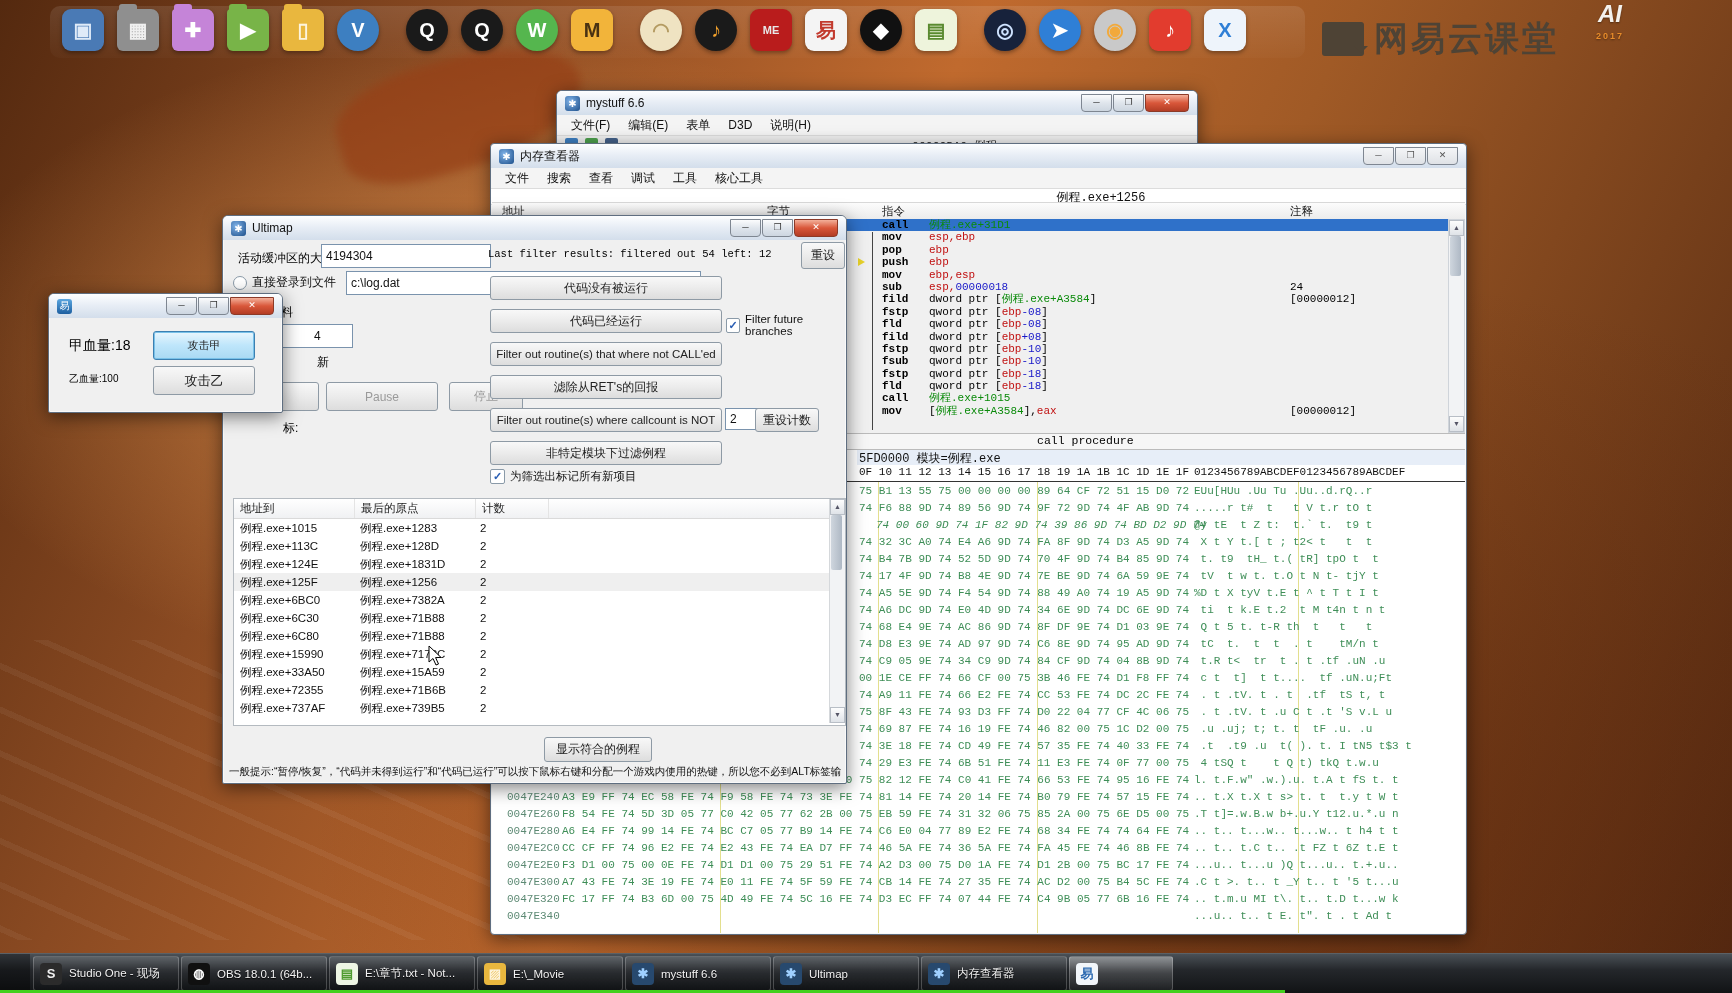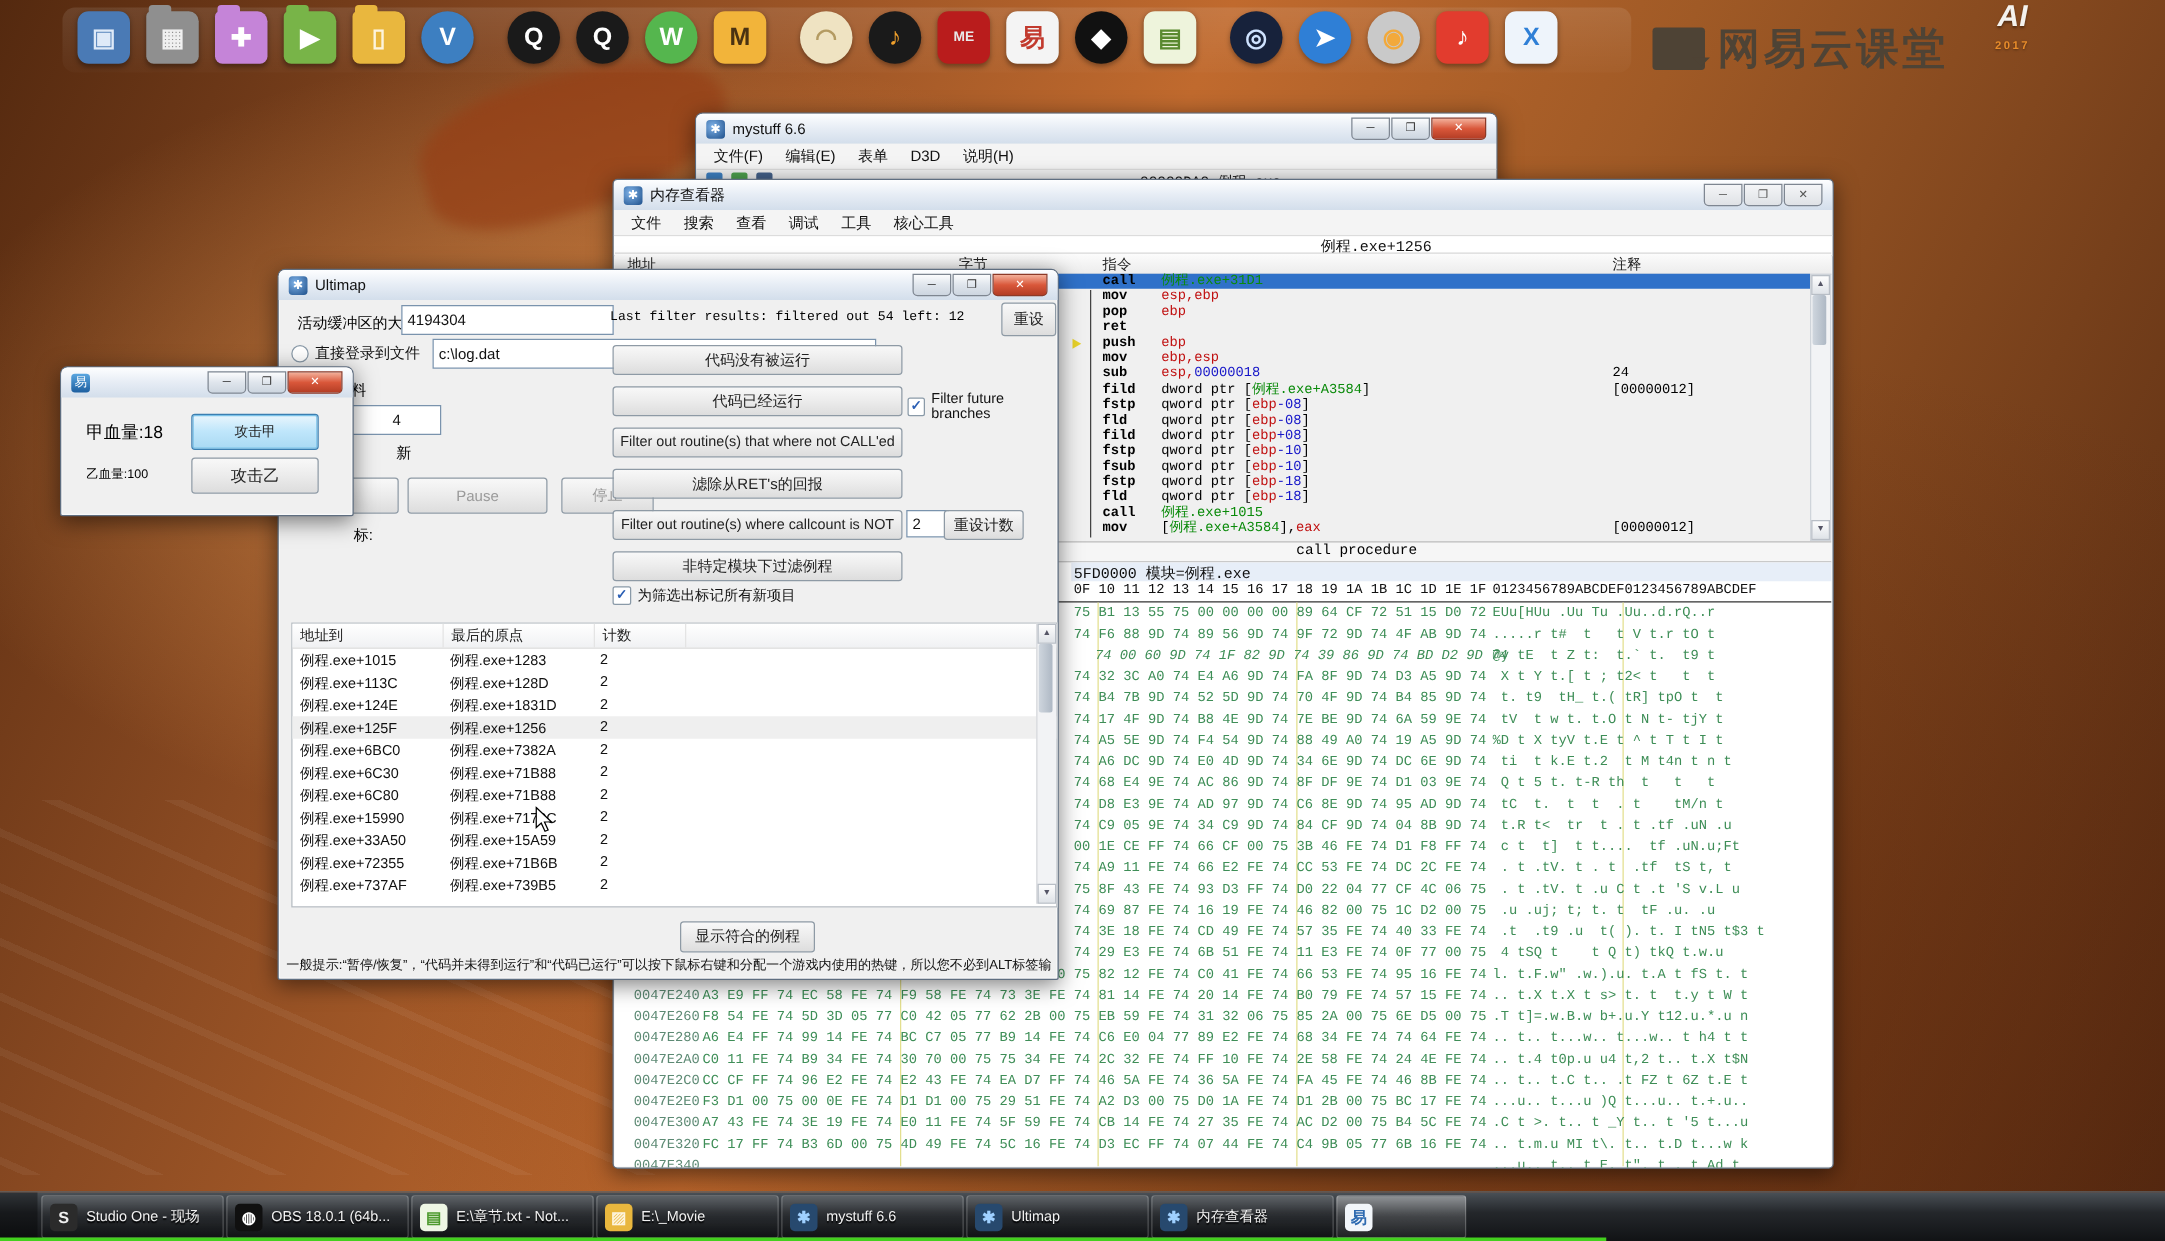--- a/index.html
+++ b/index.html
@@ -196,21 +196,20 @@
     <span style="position:absolute;left:10px;top:1px;">地址</span>
     <span style="position:absolute;left:275px;top:1px;">字节</span>
     <span style="position:absolute;left:390px;top:1px;">指令</span>
     <span style="position:absolute;left:798px;top:1px;">注释</span>
   </div>
 
   <div style="position:absolute;left:1px;top:75px;right:18px;" id="disasm" class="mono">
       <div class="drow sel"><span class="dmn">call</span><span class="dop"><span class="c-m">例程.exe+31D1</span></span></div>
       <div class="drow"><span class="dmn">mov</span><span class="dop"><span class="c-r">esp,ebp</span></span></div>
       <div class="drow"><span class="dmn">pop</span><span class="dop"><span class="c-r">ebp</span></span></div>
-      <div class="drow"><span class="dmn">ret</span><span class="dop"></span></div>
       <div class="drow"><span class="dmark"></span><span class="dmn">push</span><span class="dop"><span class="c-r">ebp</span></span></div>
       <div class="drow"><span class="dmn">mov</span><span class="dop"><span class="c-r">ebp,esp</span></span></div>
       <div class="drow"><span class="dmn">sub</span><span class="dop"><span class="c-r">esp,</span><span class="c-n">00000018</span></span><span class="dcm">24</span></div>
       <div class="drow"><span class="dmn">fild</span><span class="dop"><span class="c-k">dword ptr [</span><span class="c-m">例程.exe+A3584</span><span class="c-k">]</span></span><span class="dcm">[00000012]</span></div>
       <div class="drow"><span class="dmn">fstp</span><span class="dop"><span class="c-k">qword ptr [</span><span class="c-r">ebp</span><span class="c-n">-08</span><span class="c-k">]</span></span></div>
       <div class="drow"><span class="dmn">fld</span><span class="dop"><span class="c-k">qword ptr [</span><span class="c-r">ebp</span><span class="c-n">-08</span><span class="c-k">]</span></span></div>
       <div class="drow"><span class="dmn">fild</span><span class="dop"><span class="c-k">dword ptr [</span><span class="c-r">ebp</span><span class="c-n">+08</span><span class="c-k">]</span></span></div>
       <div class="drow"><span class="dmn">fstp</span><span class="dop"><span class="c-k">qword ptr [</span><span class="c-r">ebp</span><span class="c-n">-10</span><span class="c-k">]</span></span></div>
       <div class="drow"><span class="dmn">fsub</span><span class="dop"><span class="c-k">qword ptr [</span><span class="c-r">ebp</span><span class="c-n">-10</span><span class="c-k">]</span></span></div>
       <div class="drow"><span class="dmn">fstp</span><span class="dop"><span class="c-k">qword ptr [</span><span class="c-r">ebp</span><span class="c-n">-18</span><span class="c-k">]</span></span></div>
@@ -255,21 +254,20 @@
         <div class="hexrow mono"><span class="b" style="left: 367px;">00 1E CE FF 74 66 CF 00 75 3B 46 FE 74 D1 F8 FF 74</span><span class="a"> c t  t]  t t....  tf .uN.u;Ft</span></div>
         <div class="hexrow mono"><span class="b" style="left: 367px;">74 A9 11 FE 74 66 E2 FE 74 CC 53 FE 74 DC 2C FE 74</span><span class="a"> . t .tV. t . t  .tf  tS t, t</span></div>
         <div class="hexrow mono"><span class="b" style="left: 367px;">75 8F 43 FE 74 93 D3 FF 74 D0 22 04 77 CF 4C 06 75</span><span class="a"> . t .tV. t .u C t .t 'S v.L u</span></div>
         <div class="hexrow mono"><span class="b" style="left: 367px;">74 69 87 FE 74 16 19 FE 74 46 82 00 75 1C D2 00 75</span><span class="a"> .u .uj; t; t. t  tF .u. .u</span></div>
         <div class="hexrow mono"><span class="b" style="left: 367px;">74 3E 18 FE 74 CD 49 FE 74 57 35 FE 74 40 33 FE 74</span><span class="a"> .t  .t9 .u  t( ). t. I tN5 t$3 t</span></div>
         <div class="hexrow mono"><span class="b" style="left: 367px;">74 29 E3 FE 74 6B 51 FE 74 11 E3 FE 74 0F 77 00 75</span><span class="a"> 4 tSQ t    t Q t) tkQ t.w.u</span></div>
         <div class="hexrow mono"><span class="addr">0047E220</span><span class="b" style="left: 70px;">6C 17 FE 74 80 46 05 77 90 22 04 77 12 29 00 75 82 12 FE 74 C0 41 FE 74 66 53 FE 74 95 16 FE 74</span><span class="a">l. t.F.w" .w.).u. t.A t fS t. t</span></div>
         <div class="hexrow mono"><span class="addr">0047E240</span><span class="b" style="left: 70px;">A3 E9 FF 74 EC 58 FE 74 F9 58 FE 74 73 3E FE 74 81 14 FE 74 20 14 FE 74 B0 79 FE 74 57 15 FE 74</span><span class="a">.. t.X t.X t s&gt; t. t  t.y t W t</span></div>
         <div class="hexrow mono"><span class="addr">0047E260</span><span class="b" style="left: 70px;">F8 54 FE 74 5D 3D 05 77 C0 42 05 77 62 2B 00 75 EB 59 FE 74 31 32 06 75 85 2A 00 75 6E D5 00 75</span><span class="a">.T t]=.w.B.w b+.u.Y t12.u.*.u n</span></div>
         <div class="hexrow mono"><span class="addr">0047E280</span><span class="b" style="left: 70px;">A6 E4 FF 74 99 14 FE 74 BC C7 05 77 B9 14 FE 74 C6 E0 04 77 89 E2 FE 74 68 34 FE 74 74 64 FE 74</span><span class="a">.. t.. t...w.. t...w.. t h4 t t</span></div>
-        <div class="hexrow mono"><span class="addr">0047E2A0</span><span class="b" style="left: 70px;">C0 11 FE 74 B9 34 FE 74 30 70 00 75 75 34 FE 74 2C 32 FE 74 FF 10 FE 74 2E 58 FE 74 24 4E FE 74</span><span class="a">.. t.4 t0p.u u4 t,2 t.. t.X t$N</span></div>
         <div class="hexrow mono"><span class="addr">0047E2C0</span><span class="b" style="left: 70px;">CC CF FF 74 96 E2 FE 74 E2 43 FE 74 EA D7 FF 74 46 5A FE 74 36 5A FE 74 FA 45 FE 74 46 8B FE 74</span><span class="a">.. t.. t.C t.. .t FZ t 6Z t.E t</span></div>
         <div class="hexrow mono"><span class="addr">0047E2E0</span><span class="b" style="left: 70px;">F3 D1 00 75 00 0E FE 74 D1 D1 00 75 29 51 FE 74 A2 D3 00 75 D0 1A FE 74 D1 2B 00 75 BC 17 FE 74</span><span class="a">...u.. t...u )Q t...u.. t.+.u..</span></div>
         <div class="hexrow mono"><span class="addr">0047E300</span><span class="b" style="left: 70px;">A7 43 FE 74 3E 19 FE 74 E0 11 FE 74 5F 59 FE 74 CB 14 FE 74 27 35 FE 74 AC D2 00 75 B4 5C FE 74</span><span class="a">.C t &gt;. t.. t _Y t.. t '5 t...u</span></div>
         <div class="hexrow mono"><span class="addr">0047E320</span><span class="b" style="left: 70px;">FC 17 FF 74 B3 6D 00 75 4D 49 FE 74 5C 16 FE 74 D3 EC FF 74 07 44 FE 74 C4 9B 05 77 6B 16 FE 74</span><span class="a">.. t.m.u MI t\. t.. t.D t...w k</span></div>
         <div class="hexrow mono"><span class="addr">0047E340</span><span class="a">...u.. t.. t E. t". t . t Ad t</span></div>
       </div>
   </div>
 </div>
 
 <div class="win" style="left:222px;top:215px;width:623px;height:567px;">

